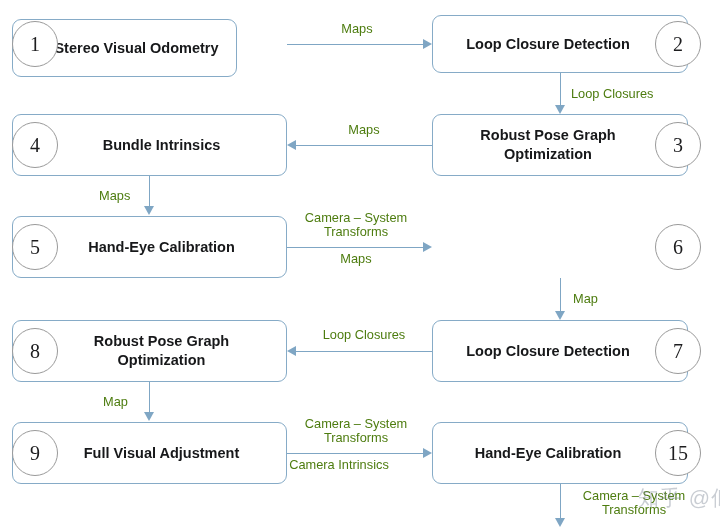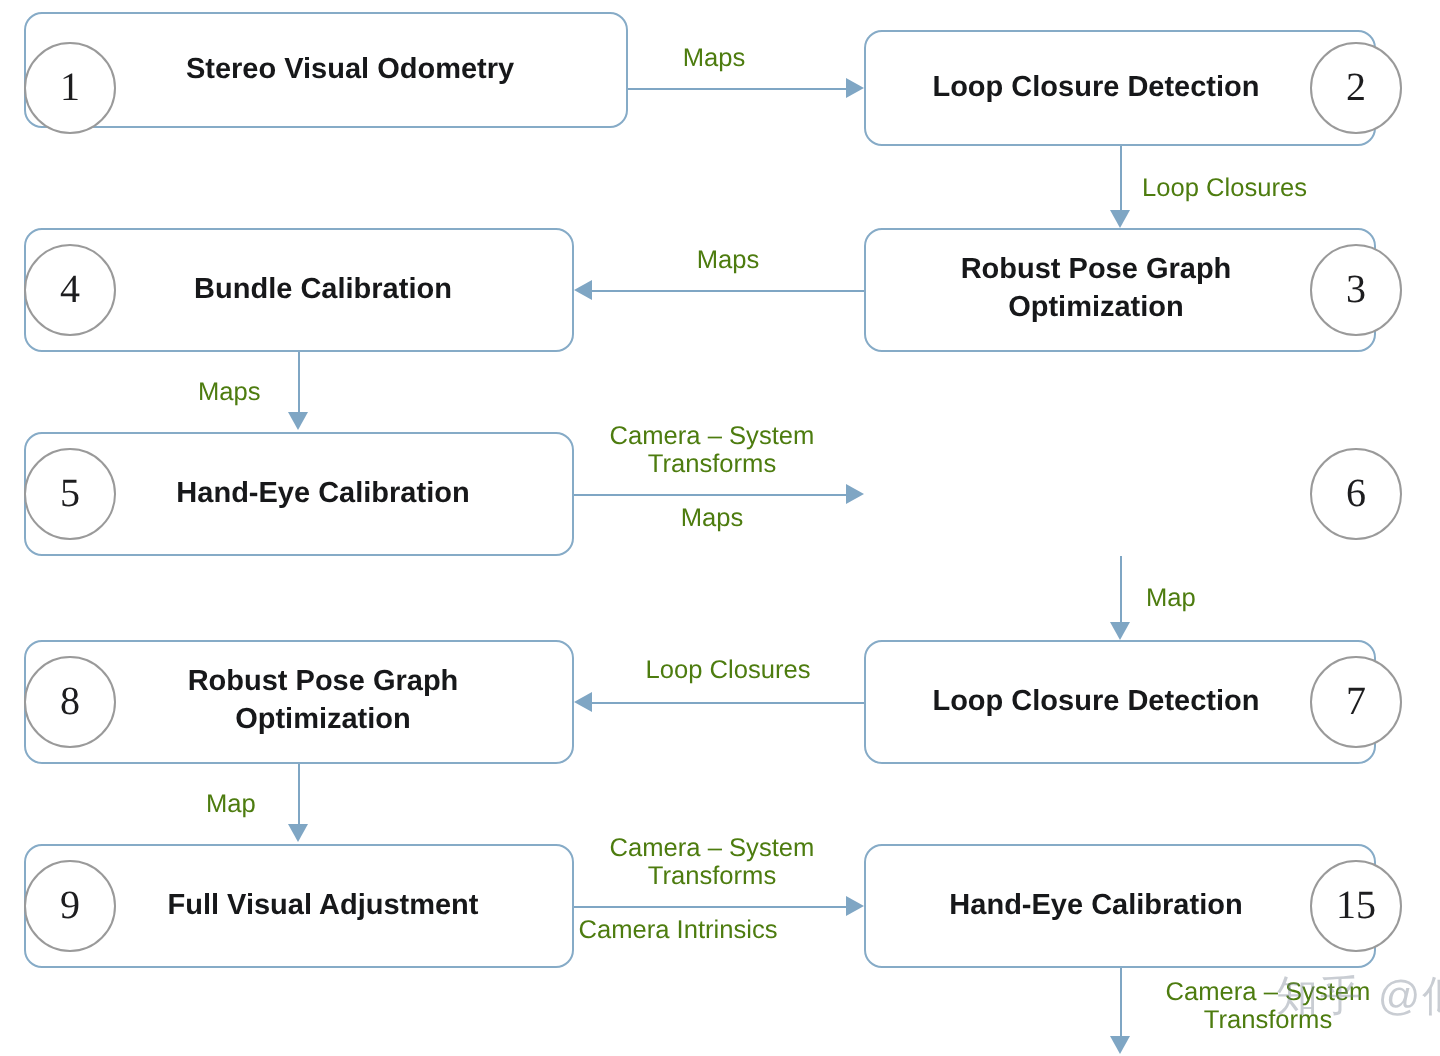--- a/index.html
+++ b/index.html
@@ -118,40 +118,40 @@
     color: rgba(120, 130, 145, 0.40);
     white-space: nowrap;
     pointer-events: none;
   }
 </style>
 </head>
 <body>
 
 <div id="canvas">
 
-  <div class="node has-left-badge" style="left:12px; top:6px; width:302px; height:58px;">
+  <div class="node has-left-badge" style="left:12px; top:19px; width:225px; height:58px;">
     <span class="node-label">Stereo Visual Odometry</span>
   </div>
   <div class="badge" style="left:12px; top:21px;">
     <span>1</span>
   </div>
 
   <div class="node has-right-badge" style="left:432px; top:15px; width:256px; height:58px;">
     <span class="node-label">Loop Closure Detection</span>
   </div>
   <div class="badge" style="left:655px; top:21px;">
     <span>2</span>
   </div>
 
   <div class="line-h" style="left:287px; top:44px; width:137px;"></div>
   <div class="arrow arrow-right" style="left:423px; top:39px;"></div>
   <div class="edge-label center" style="left:319px; top:22px; width:76px;">Maps</div>
 
   <div class="node has-left-badge" style="left:12px; top:114px; width:275px; height:62px;">
-    <span class="node-label">Bundle Calibration</span>
+    <span class="node-label">Bundle Intrinsics</span>
   </div>
   <div class="badge" style="left:12px; top:122px;">
     <span>4</span>
   </div>
 
   <div class="node has-right-badge" style="left:432px; top:114px; width:256px; height:62px;">
     <span class="node-label">Robust Pose Graph
 Optimization</span>
   </div>
   <div class="badge" style="left:655px; top:122px;">

